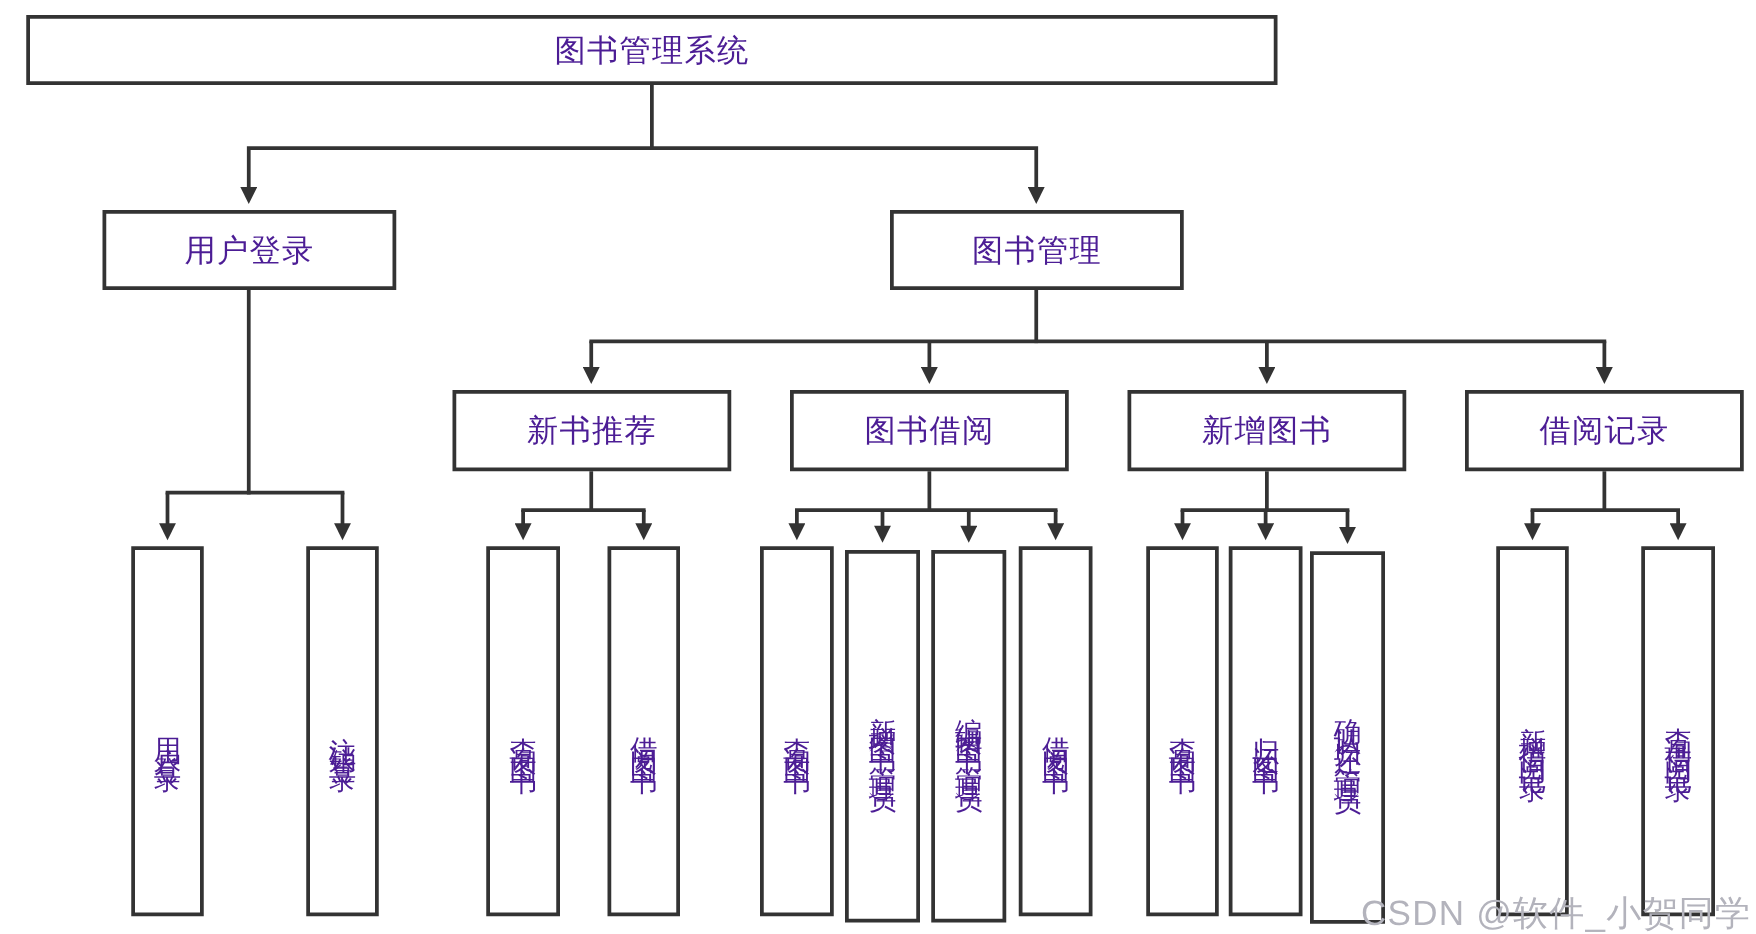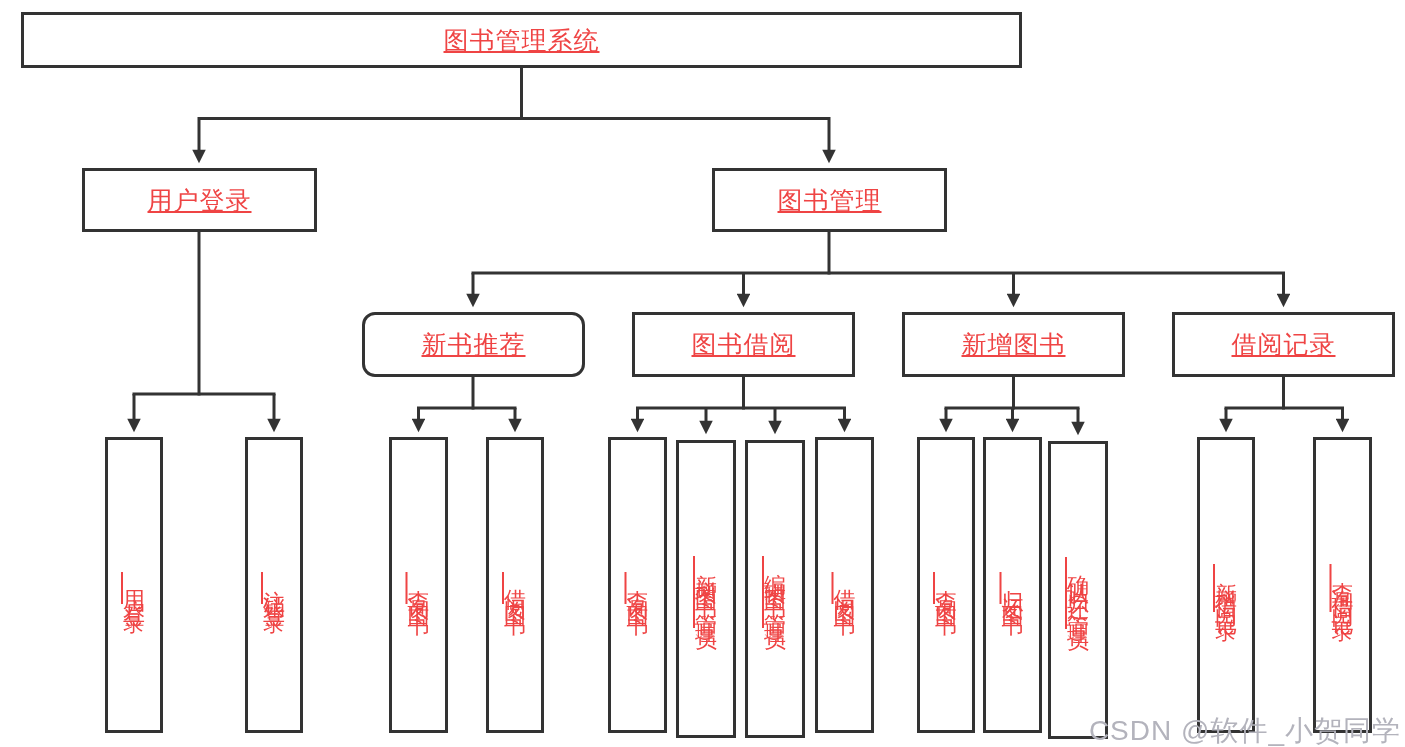--- a/index.html
+++ b/index.html
@@ -18,25 +18,24 @@
     pointer-events: none;
   }
   .node {
     position: absolute;
     box-sizing: border-box;
     border: 3px solid #333333;
     background: #ffffff;
     display: flex;
     align-items: center;
     justify-content: center;
-    color: #ef4444;
+    color: #4c1d95;
     font-size: 25px;
     letter-spacing: 1px;
     z-index: 1;
-    text-decoration: underline;
   }
   .vnode {
     writing-mode: vertical-rl;
     text-orientation: mixed;
     font-size: 22px;
     letter-spacing: 8px;
     line-height: 1;
     padding-top: 6px;
   }
   #watermark {
@@ -103,21 +102,21 @@
       <path d="M1226,408 V420" marker-end="url(#arrow)"></path>
       <path d="M1342.5,408 V420" marker-end="url(#arrow)"></path>
     </g>
   </svg>
 
   <div class="node" style="left:21px; top:12px; width:1001px; height:56px;">图书管理系统</div>
 
   <div class="node" style="left:82px; top:168px; width:235px; height:64px;">用户登录</div>
   <div class="node" style="left:712px; top:168px; width:235px; height:64px;">图书管理</div>
 
-  <div class="node" style="left:362px; top:312px; width:223px; height:65px;border-radius:13px;">新书推荐</div>
+  <div class="node" style="left:362px; top:312px; width:223px; height:65px;">新书推荐</div>
   <div class="node" style="left:632px; top:312px; width:223px; height:65px;">图书借阅</div>
   <div class="node" style="left:902px; top:312px; width:223px; height:65px;">新增图书</div>
   <div class="node" style="left:1172px; top:312px; width:223px; height:65px;">借阅记录</div>
 
   <div class="node vnode" style="left:105px; top:437px; width:58px; height:296px;">用户登录</div>
   <div class="node vnode" style="left:245px; top:437px; width:58px; height:296px;">注销登录</div>
 
   <div class="node vnode" style="left:389px; top:437px; width:59px; height:296px;">查询图书</div>
   <div class="node vnode" style="left:486px; top:437px; width:58px; height:296px;">借阅图书</div>
 

